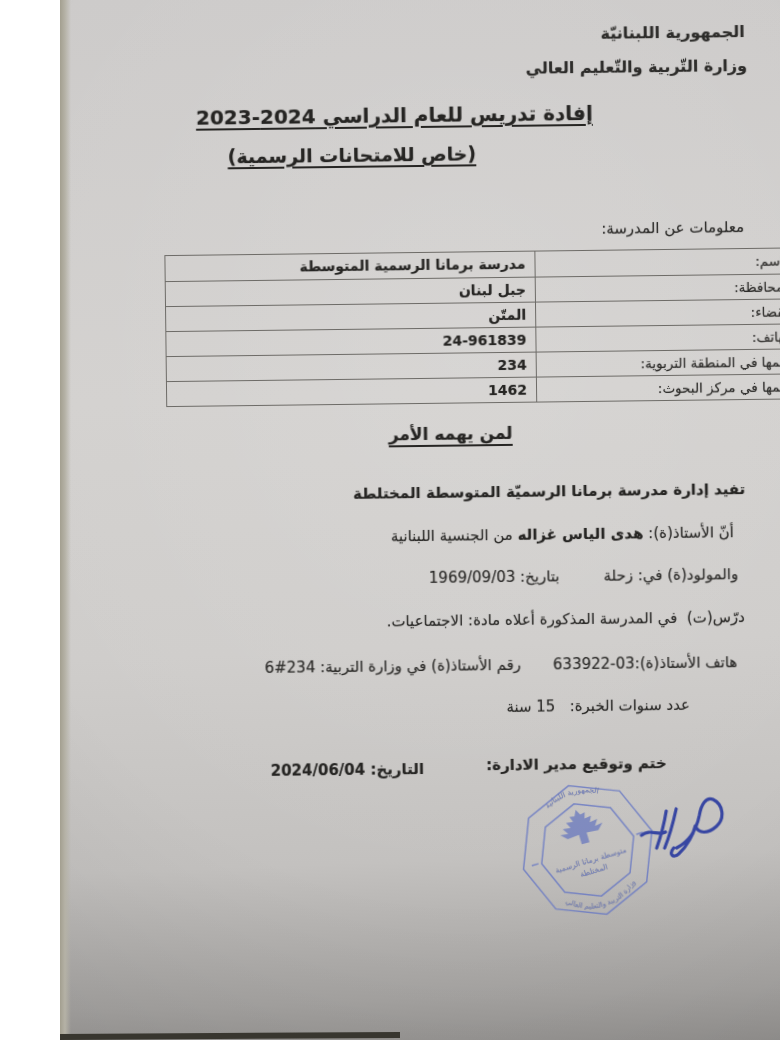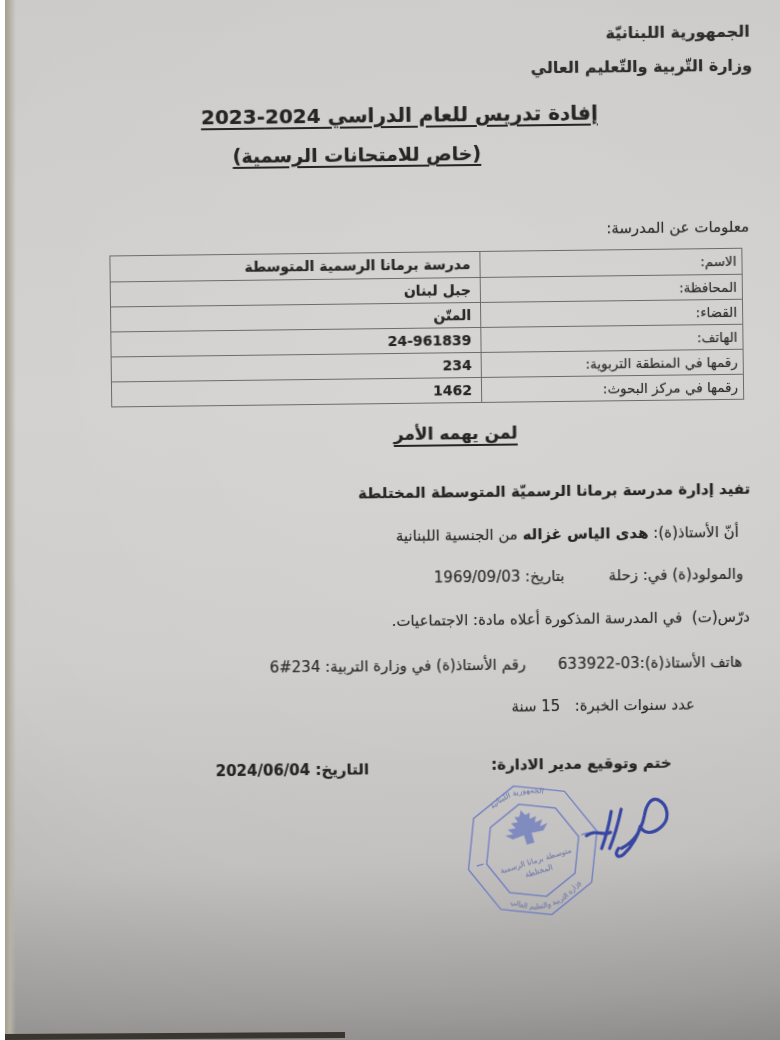--- a/index.html
+++ b/index.html
@@ -1,17 +1,17 @@
 <!DOCTYPE html>
 <html lang="ar" dir="rtl"><head>
 <meta charset="utf-8">
 <style>
   html,body{margin:0;padding:0;width:780px;height:1040px;overflow:hidden;
     font-family:"DejaVu Sans",sans-serif;}
-  .photo{position:absolute;inset:0;width:780px;height:1040px;
+  .photo{position:absolute;inset:0;width:720px;height:1040px;
     background:linear-gradient(178deg,#cdcbca 0%,#d3d1cf 38%,#cfcdcb 62%,#c3c1bf 82%,#a5a3a1 95%,#949290 100%);}
   .vignette{position:absolute;inset:0;pointer-events:none;
     background:radial-gradient(125% 95% at 56% 34%, rgba(255,255,255,0.10) 0%, rgba(0,0,0,0.00) 55%, rgba(0,0,0,0.10) 100%);}
   .edge-left{position:absolute;left:0;top:0;bottom:0;width:11px;
     background:linear-gradient(90deg,#a39f90 0%,#b5b2a6 45%,rgba(197,195,188,0) 100%);}
   .edge-bottom{position:absolute;left:0;bottom:0;width:340px;height:6px;background:#38362f;
     transform:skewY(-0.35deg);transform-origin:left bottom;}
   .sheet{position:absolute;inset:0;transform:rotate(-0.7deg);transform-origin:50% 45%;
     color:#2d2c2a;text-shadow:0 0 1px rgba(45,44,42,0.38);filter:blur(0.22px);}
   .abs{position:absolute;white-space:nowrap;}

